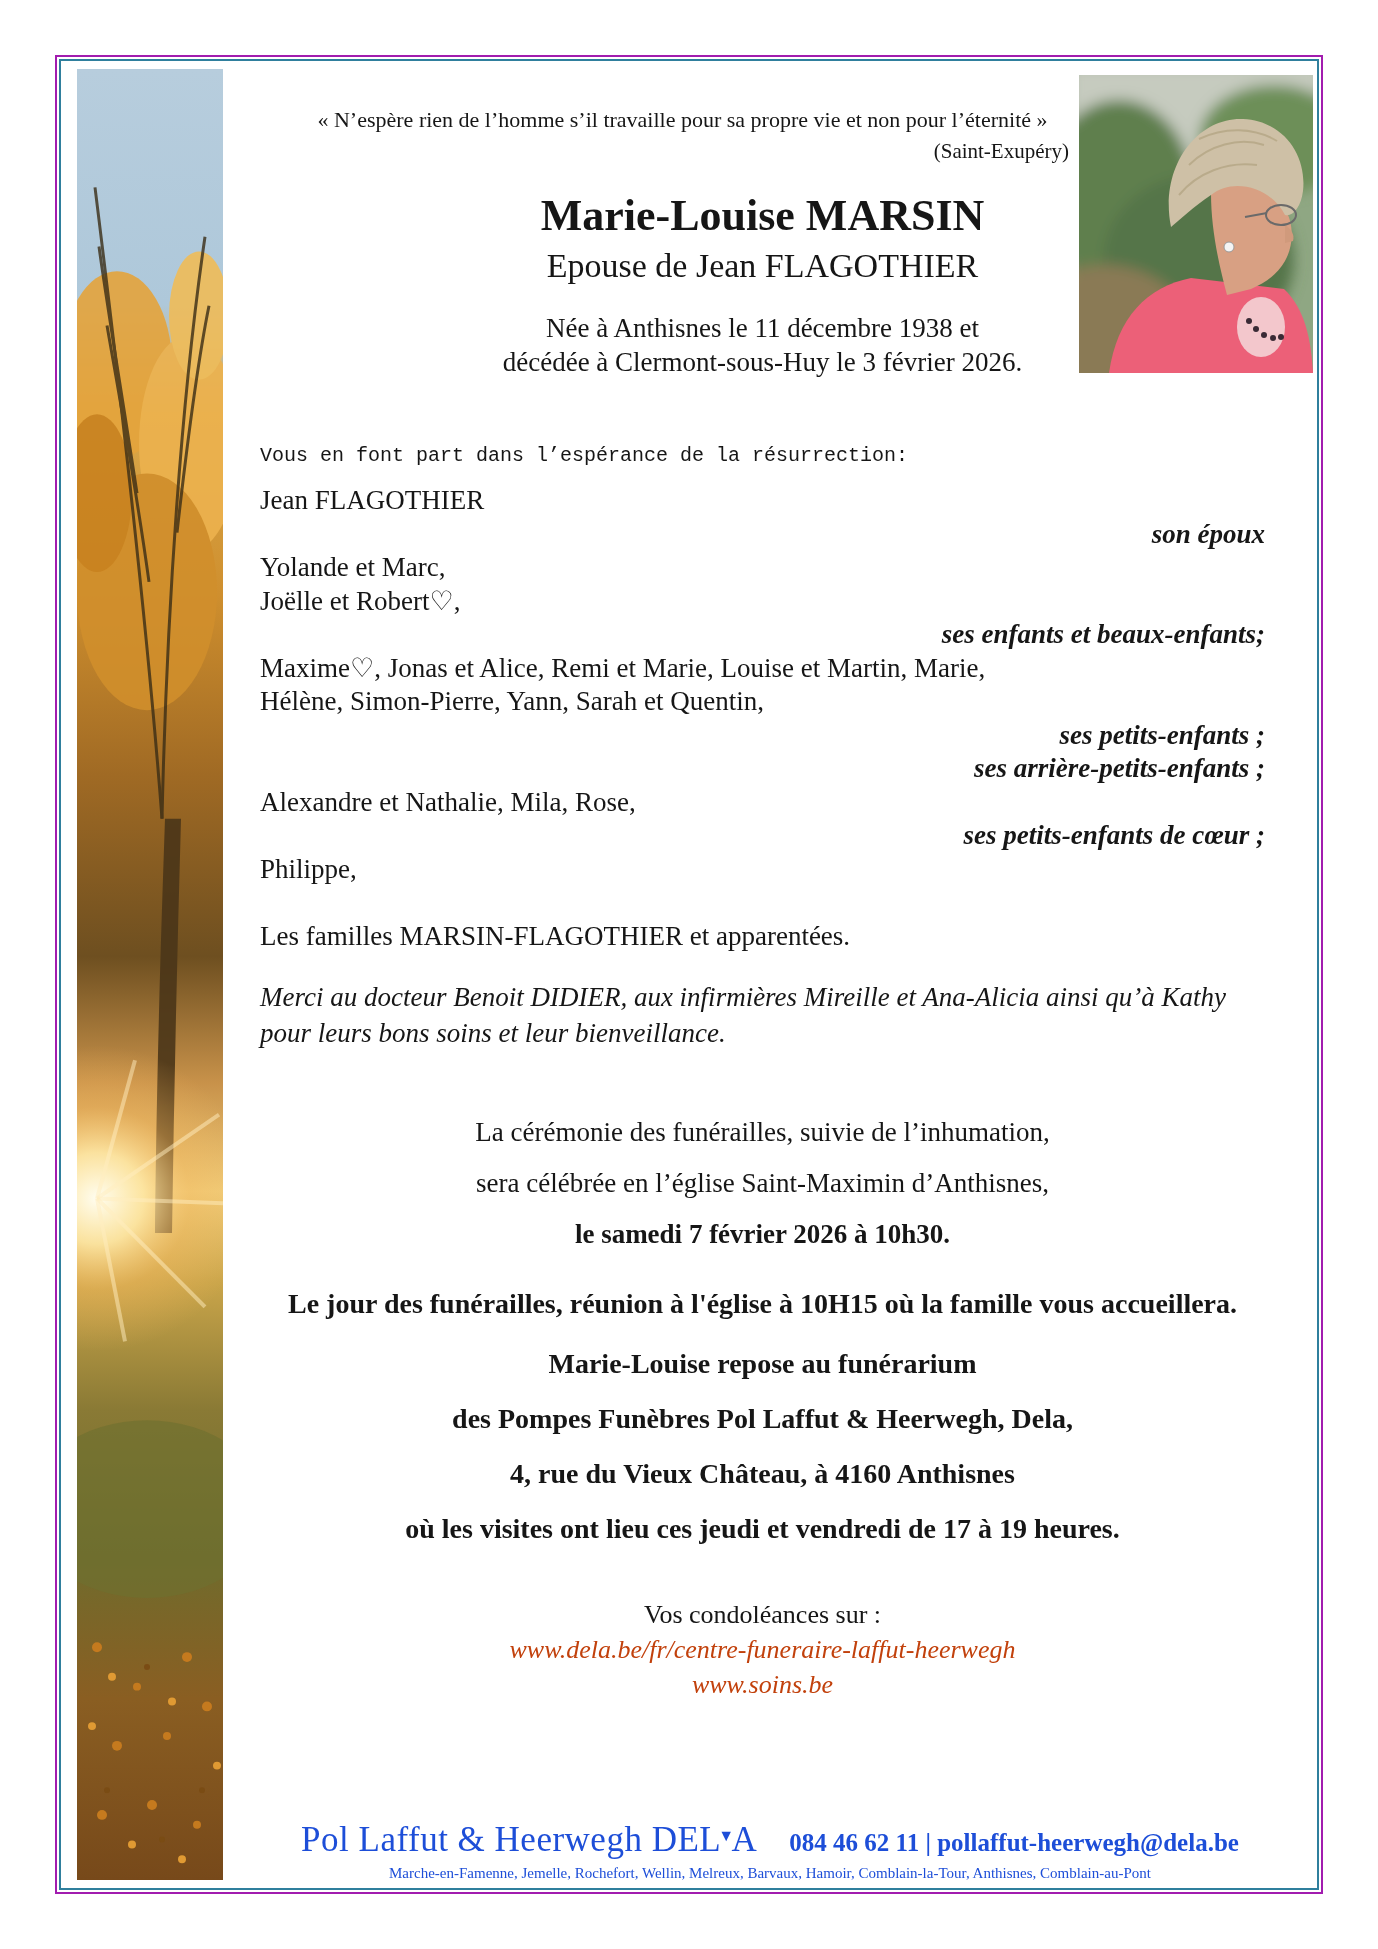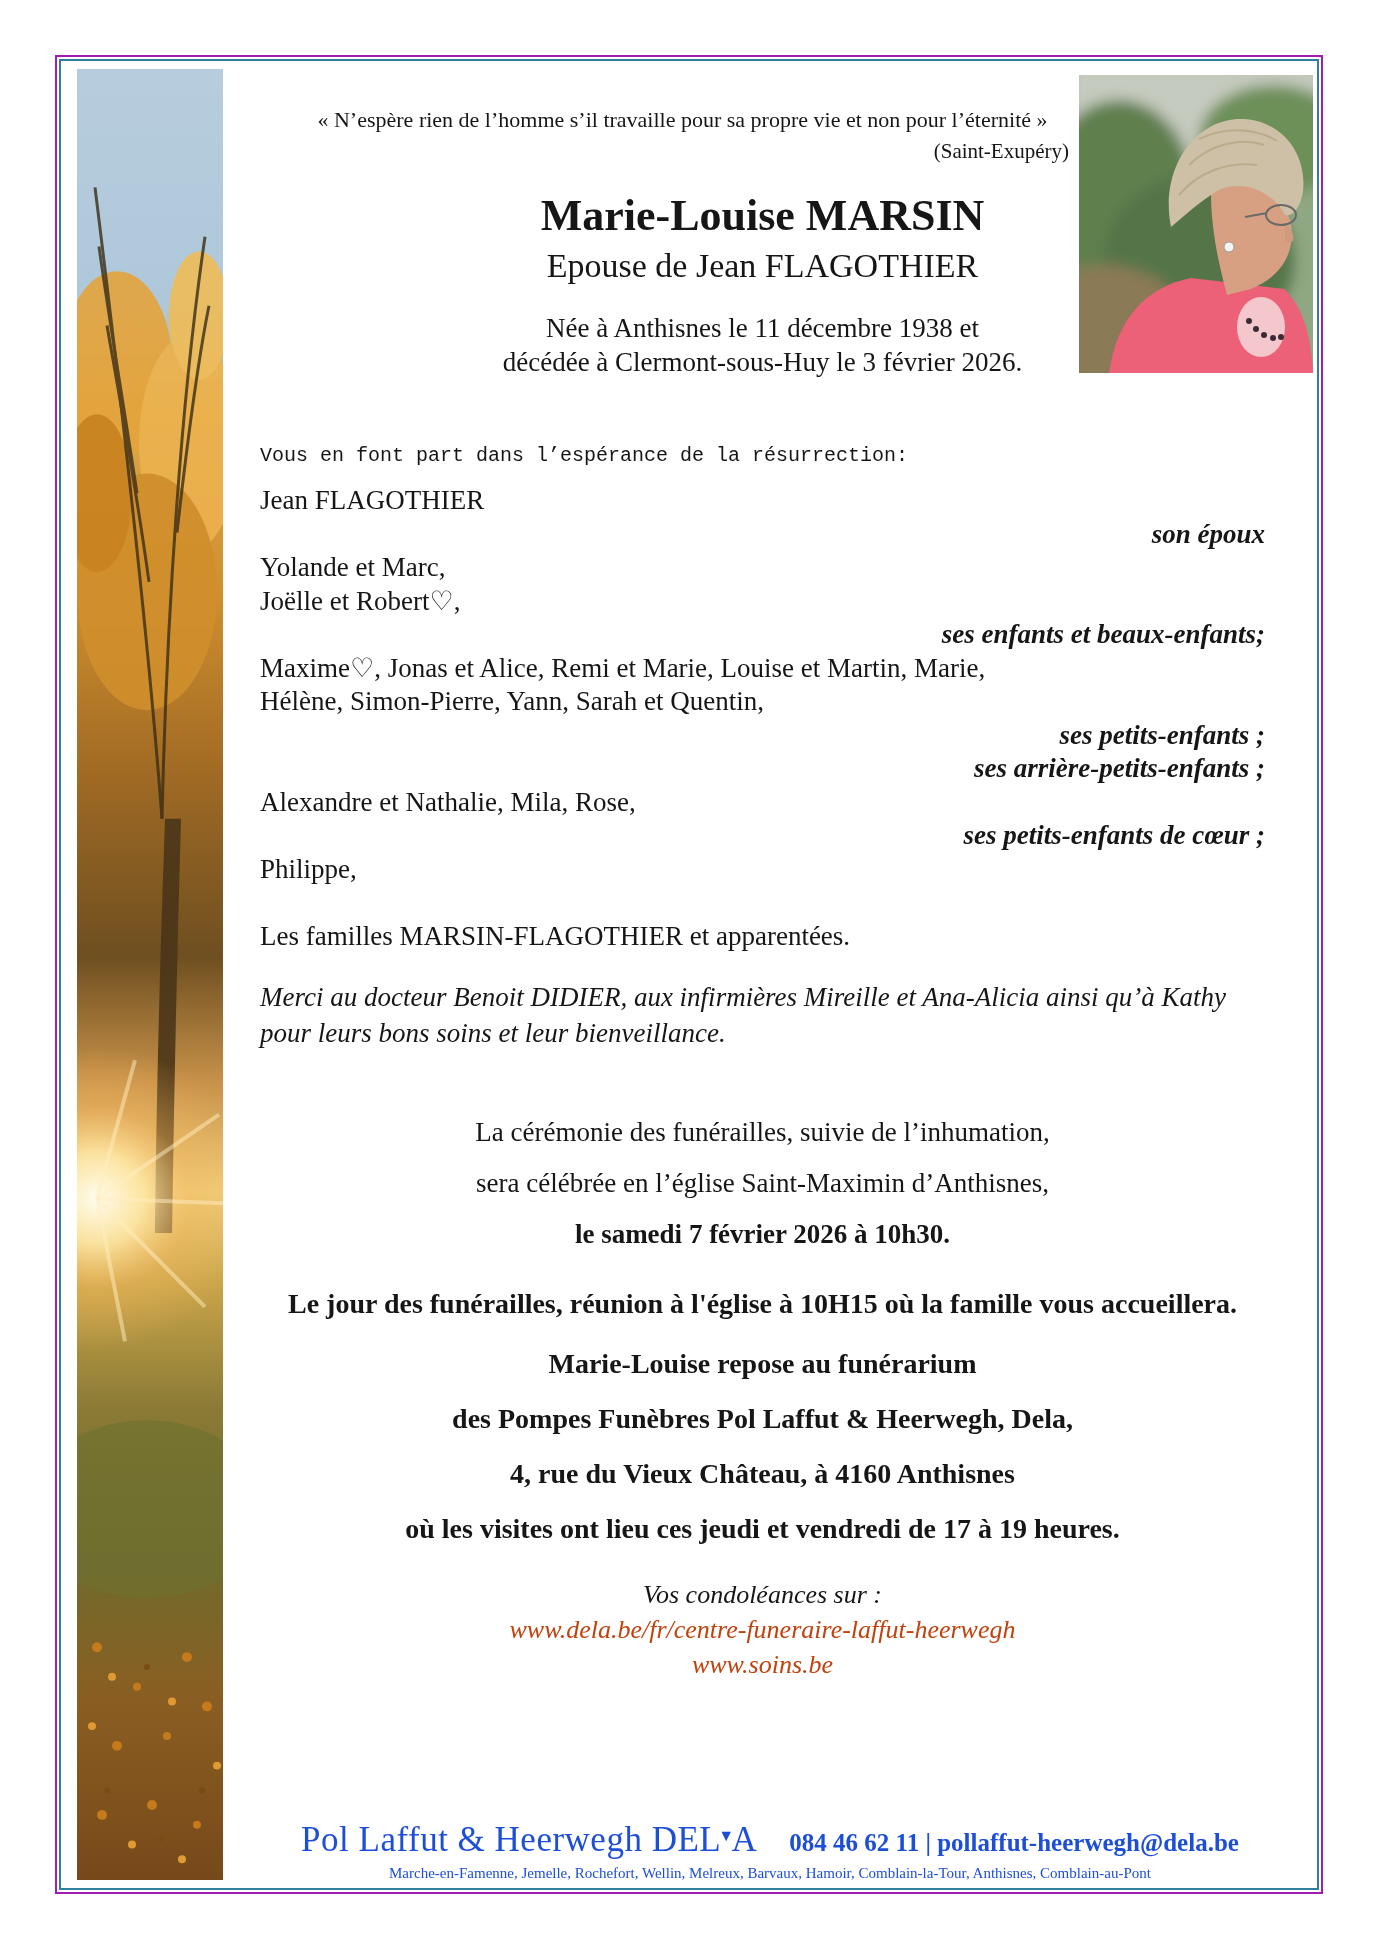--- a/index.html
+++ b/index.html
@@ -36,21 +36,21 @@
   .thanks{font-size:27px;font-style:italic;text-align:left;margin:26px 0 0;line-height:36px;}
   .thanks + .thanks{margin-top:0;}
 
   .ceremony{font-size:27px;text-align:center;margin:64px 0 0;line-height:34px;}
   .ceremony + .ceremony{margin-top:17px;}
   .bold{font-weight:bold;}
   .gathering{font-size:28px;font-weight:bold;text-align:center;margin:36px 0 0;line-height:34px;}
   .repose{font-size:28px;font-weight:bold;text-align:center;margin:26px 0 0;line-height:34px;}
   .repose + .repose{margin-top:21px;}
 
-  .cond-label{font-size:26px;font-style:italic;text-align:center;margin:32px 0 0;line-height:33px;}
+  .cond-label{font-size:26px;text-align:center;margin:52px 0 0;line-height:33px;}
   .cond-link{font-size:26px;font-style:italic;text-align:center;margin:2px 0 0;line-height:33px;}
   .cond-link a{color:#c2410c;cursor:pointer;}
 
   .footer{position:absolute;left:170px;right:8px;bottom:6px;text-align:center;color:#1d4ed8;}
   .footer-line1{white-space:nowrap;}
   .brand{font-size:35px;letter-spacing:0.5px;}
   .brand .mark{font-size:16px;vertical-align:10px;margin:0 -3px;}
   .contact{font-size:25px;font-weight:bold;margin-left:28px;}
   .towns{font-size:15px;margin-top:5px;}
 </style>

